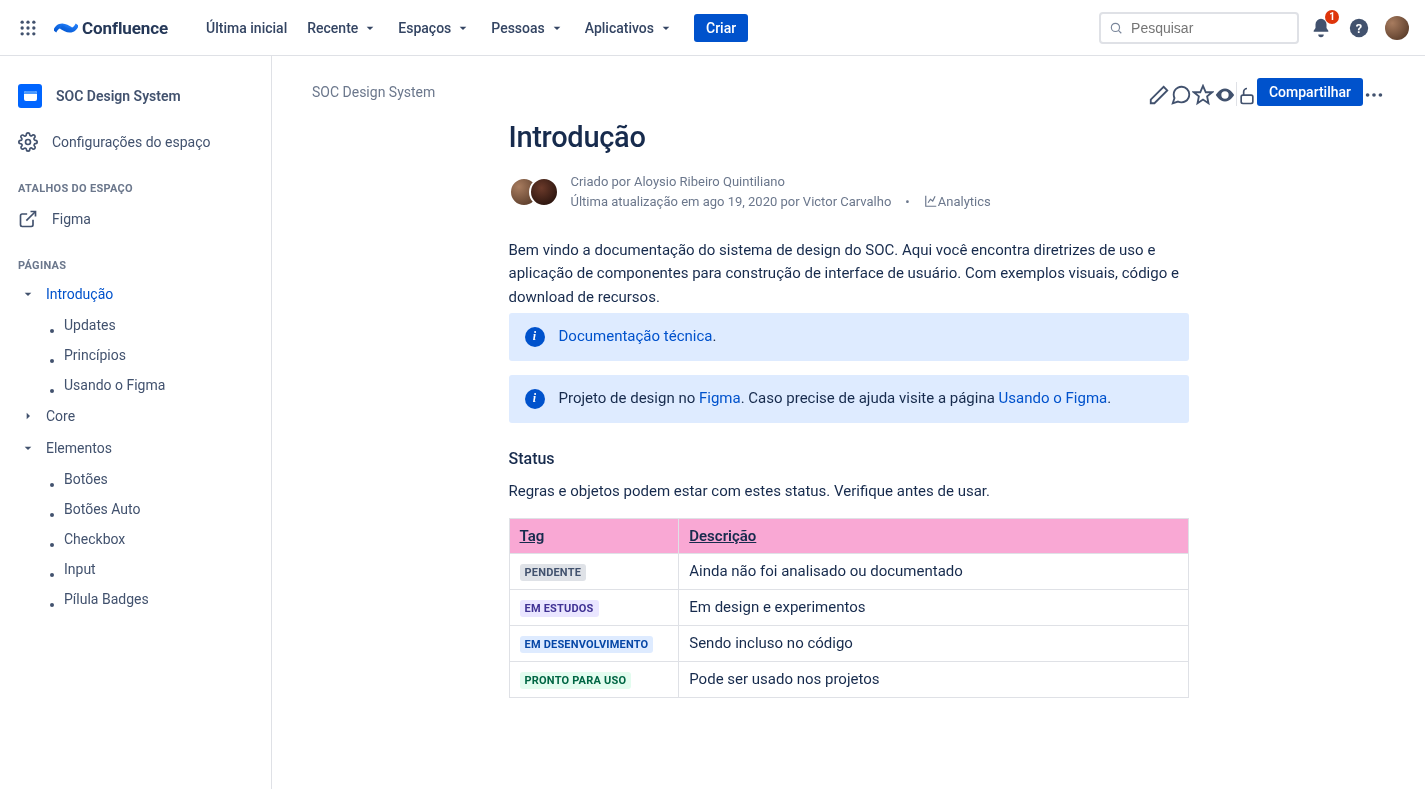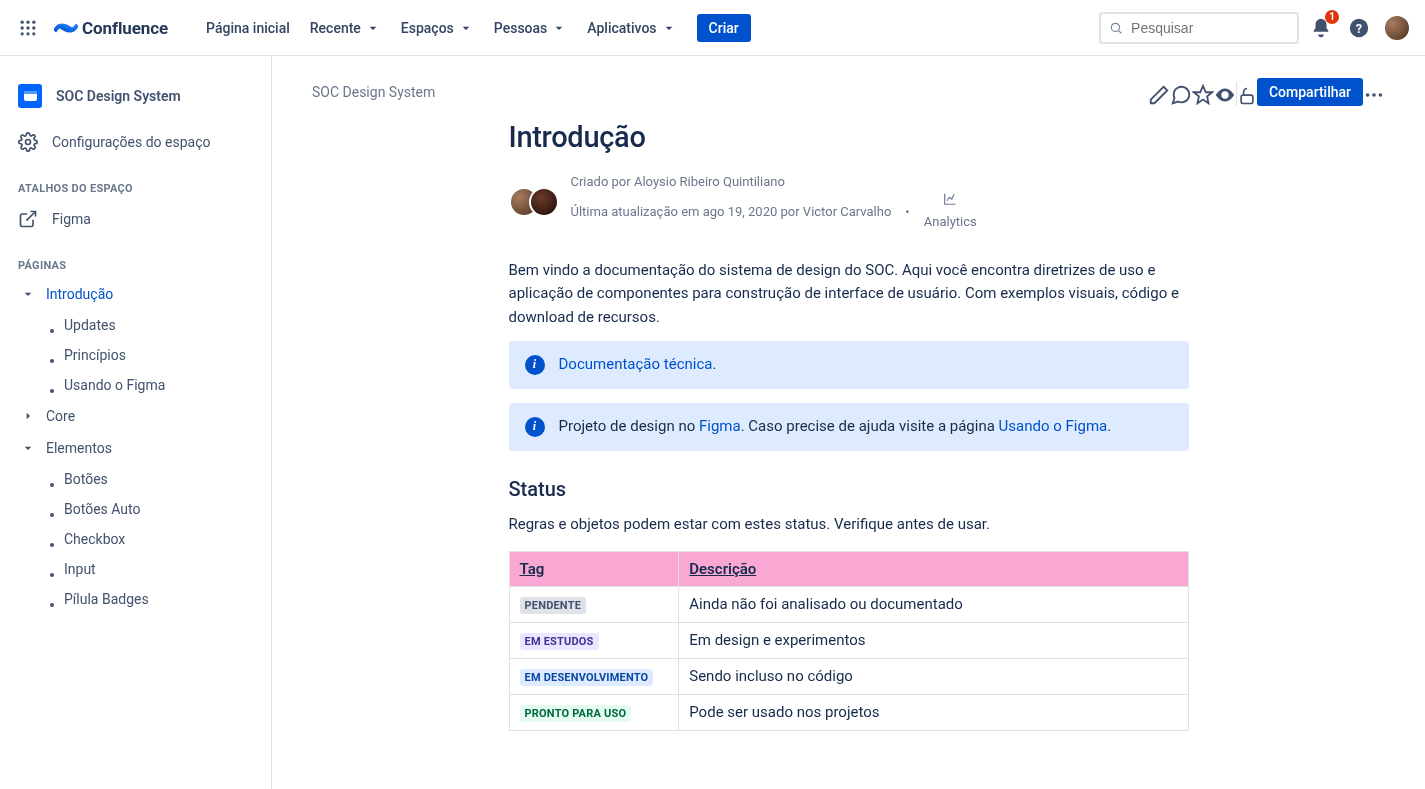--- a/index.html
+++ b/index.html
@@ -57,25 +57,25 @@
   .vdiv { width: 1px; height: 24px; background: #DFE1E6; }
   .share-btn { background: #0052CC; color: #fff; font-weight: 500; padding: 6px 12px; border-radius: 3px; }
   .content { max-width: 680px; margin: 12px auto 0; padding: 0 0 40px; }
   h1 { font-size: 29px; font-weight: 500; color: #172B4D; margin: 14px 0 18px; letter-spacing: -0.3px; }
   .byline { display: flex; align-items: center; gap: 12px; margin-bottom: 28px; }
   .avatars { display: flex; }
   .avatars .avatar.big:nth-child(2){ margin-left: -10px; background: radial-gradient(circle at 40% 35%, #6b3a2a, #1a0b07); }
   .meta { font-size: 13px; color: #6B778C; line-height: 1.5; }
   .meta .dot { padding: 0 6px; }
   .meta-row { display: flex; align-items: center; gap: 8px; }
-  .analytics { display: inline-flex; align-items: center; gap: 6px; color: #6B778C; flex-direction: column; }
-  .intro-p { font-size: 15px; line-height: 1.55; color: #172B4D; margin-bottom: 12px; }
+  .analytics { display: inline-flex; align-items: center; color: #6B778C; }
+  .intro-p { font-size: 15px; line-height: 1.55; color: #172B4D; margin-bottom: 4px; }
   .info-panel { background: #DEEBFF; border-radius: 3px; padding: 14px 16px; display: flex; align-items: flex-start; gap: 14px; margin-bottom: 14px; font-size: 15px; }
   .info-icon { width: 20px; height: 20px; border-radius: 50%; background: #0052CC; color: #fff; display: flex; align-items: center; justify-content: center; font-size: 12px; font-weight: 700; font-family: Georgia, serif; font-style: italic; flex: none; }
-  h2 { font-size: 20px; font-weight: 500; margin: 26px 0 14px; }
+  h2 { font-size: 16px; font-weight: 500; margin: 26px 0 14px; }
   .sub-p { font-size: 15px; margin-bottom: 18px; }
   table { width: 100%; border-collapse: collapse; font-size: 15px; }
   th, td { border: 1px solid #DFE1E6; padding: 8px 10px; text-align: left; vertical-align: middle; }
   th { background: #f9a8d4; font-weight: 600; text-decoration: underline; }
   .lozenge { display: inline-block; font-size: 11px; font-weight: 700; letter-spacing: 0.2px; padding: 2px 5px; border-radius: 3px; text-transform: uppercase; }
   .loz-default { background: rgba(9,30,66,0.13); color: #42526E; }
   .loz-purple { background: #EAE6FF; color: #403294; }
   .loz-blue { background: #DEEBFF; color: #0747A6; }
   .loz-green { background: #E3FCEF; color: #006644; }
 </style>
@@ -105,21 +105,21 @@
               <stop offset="1" stop-color="#2684FF"></stop>
             </linearGradient>
           </defs>
           <path fill="url(#g1)" d="M3 22c1-2 3-6 8-6 4 0 6 2 10 4l3-5c-4-2-8-5-13-5-8 0-11 7-12 9l4 3z"></path>
           <path fill="url(#g1)" d="M29 10c-1 2-3 6-8 6-4 0-6-2-10-4l-3 5c4 2 8 5 13 5 8 0 11-7 12-9l-4-3z"></path>
         </svg>
       <span class="logo-text">Confluence</span>
     </div>
     <div class="nav-items">
       <div class="nav-item">
-          <span>Página inicial</span>
+          <span>Última inicial</span>
         </div>
       <div class="nav-item">
           <span>Recente</span>
           <svg viewBox="0 0 24 24" fill="currentColor">
             <path d="M7 10l5 5 5-5z"></path>
           </svg>
         </div>
       <div class="nav-item">
           <span>Espaços</span>
           <svg viewBox="0 0 24 24" fill="currentColor">

